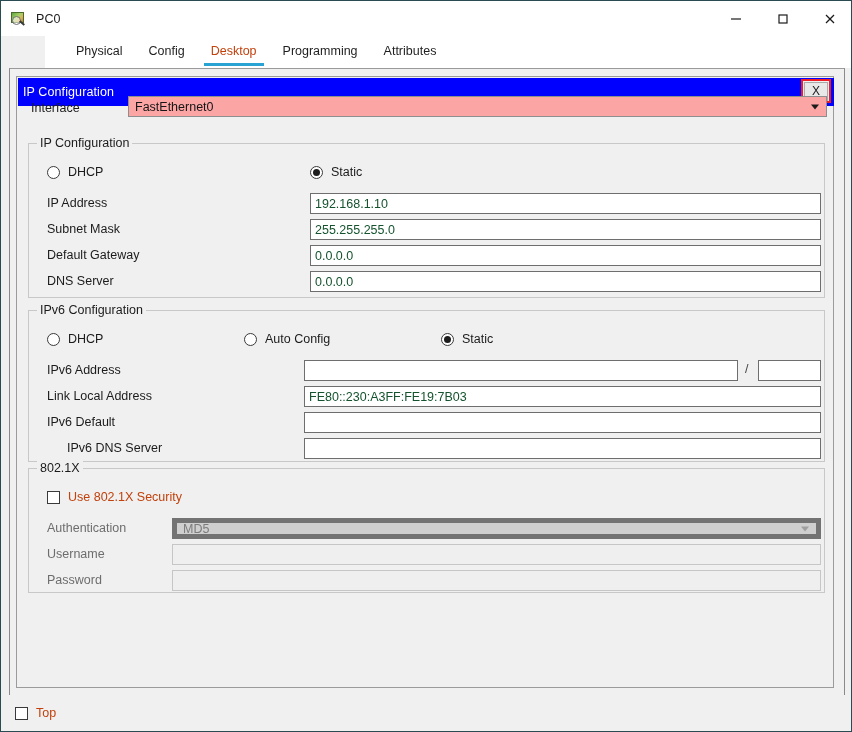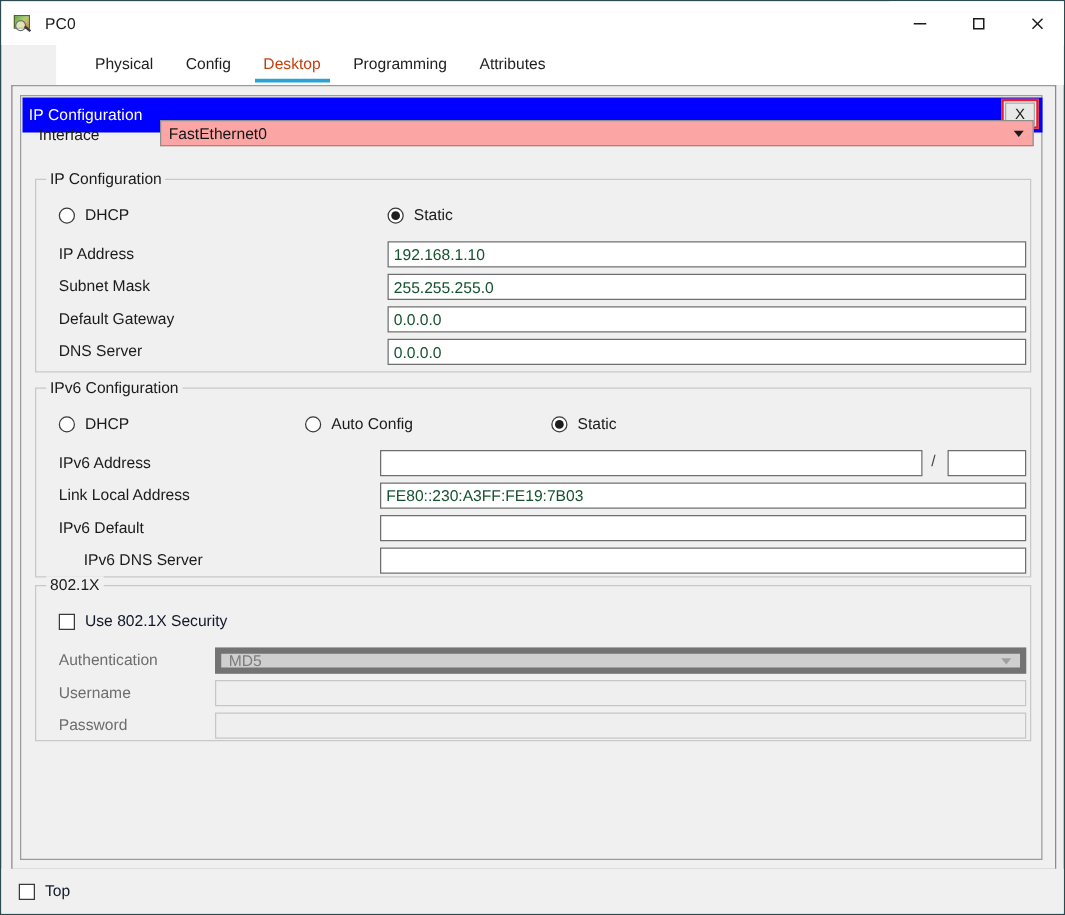--- a/index.html
+++ b/index.html
@@ -246,21 +246,21 @@
   }
   .checkbox .box {
     width: 13px; height: 13px;
     border: 1.3px solid #3a3a3a;
     background: #ffffff;
     flex: none;
   }
   .checkbox .clabel {
     margin-left: 8px;
     font-size: 12.5px;
-    color: #0f172a;
+    color: #c2410c;
   }
 
   .slash {
     position: absolute;
     font-size: 12.5px;
     color: #444444;
   }
 
   
   .combo.disabled {

